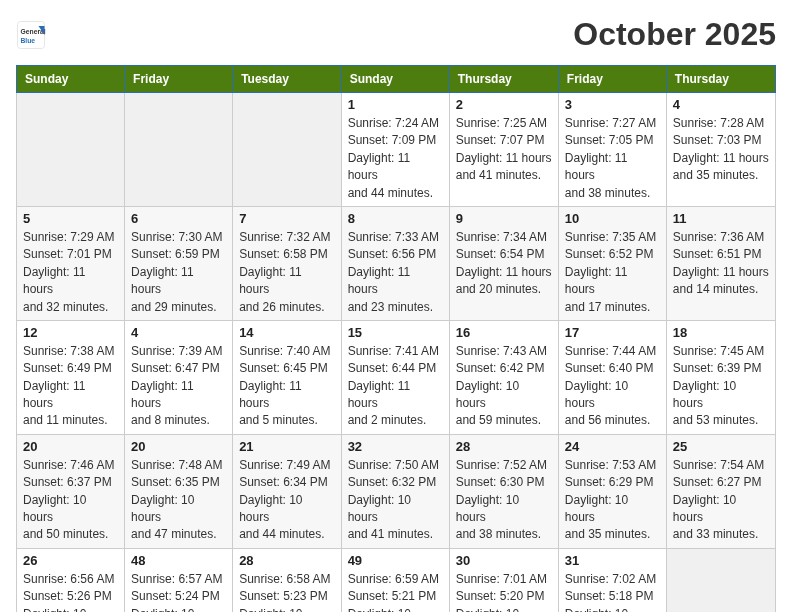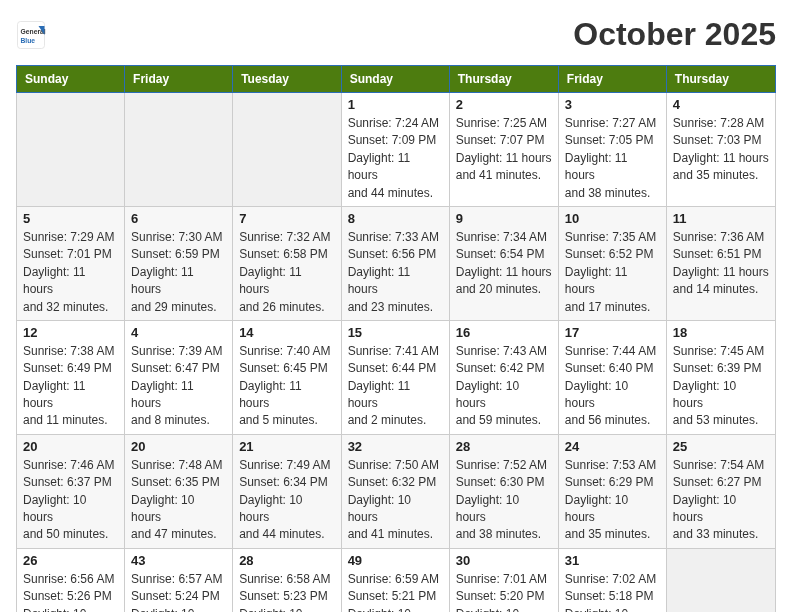--- a/index.html
+++ b/index.html
@@ -216,21 +216,21 @@
           <div class="day-num">25</div>
           <div class="day-info">Sunrise: 7:54 AM<br>Sunset: 6:27 PM<br>Daylight: 10 hours<br>and 33 minutes.</div>
         </td>
       </tr>
       <tr>
         <td>
           <div class="day-num">26</div>
           <div class="day-info">Sunrise: 6:56 AM<br>Sunset: 5:26 PM<br>Daylight: 10 hours<br>and 30 minutes.</div>
         </td>
         <td>
-          <div class="day-num">43</div>
+          <div class="day-num">48</div>
           <div class="day-info">Sunrise: 6:57 AM<br>Sunset: 5:24 PM<br>Daylight: 10 hours<br>and 27 minutes.</div>
         </td>
         <td>
           <div class="day-num">28</div>
           <div class="day-info">Sunrise: 6:58 AM<br>Sunset: 5:23 PM<br>Daylight: 10 hours<br>and 24 minutes.</div>
         </td>
         <td>
           <div class="day-num">49</div>
           <div class="day-info">Sunrise: 6:59 AM<br>Sunset: 5:21 PM<br>Daylight: 10 hours<br>and 21 minutes.</div>
         </td>

